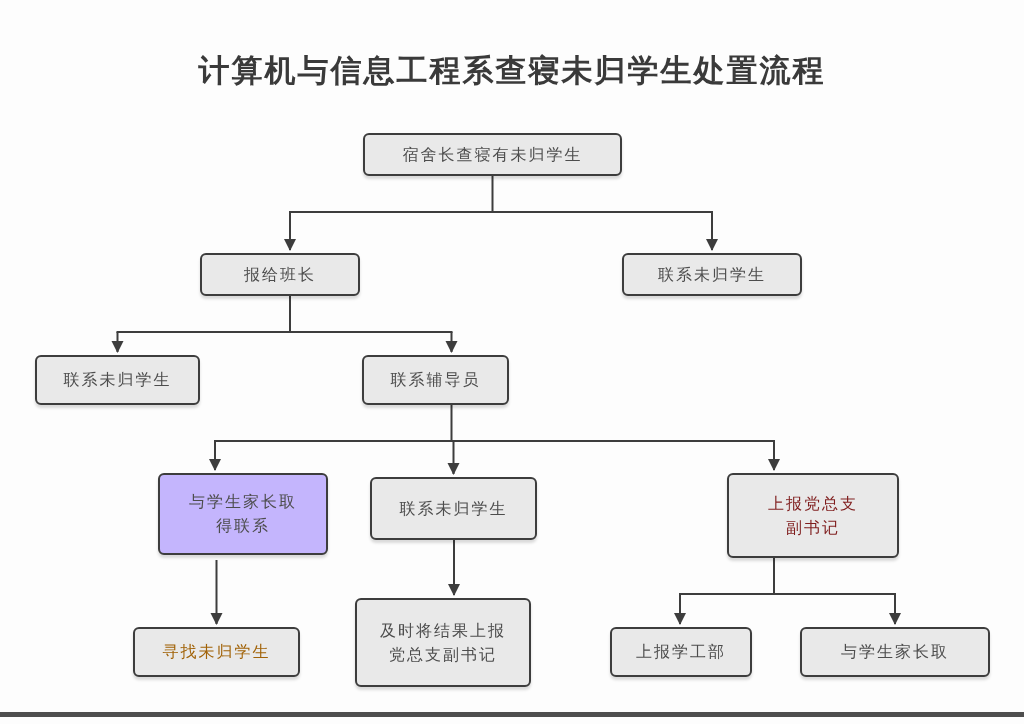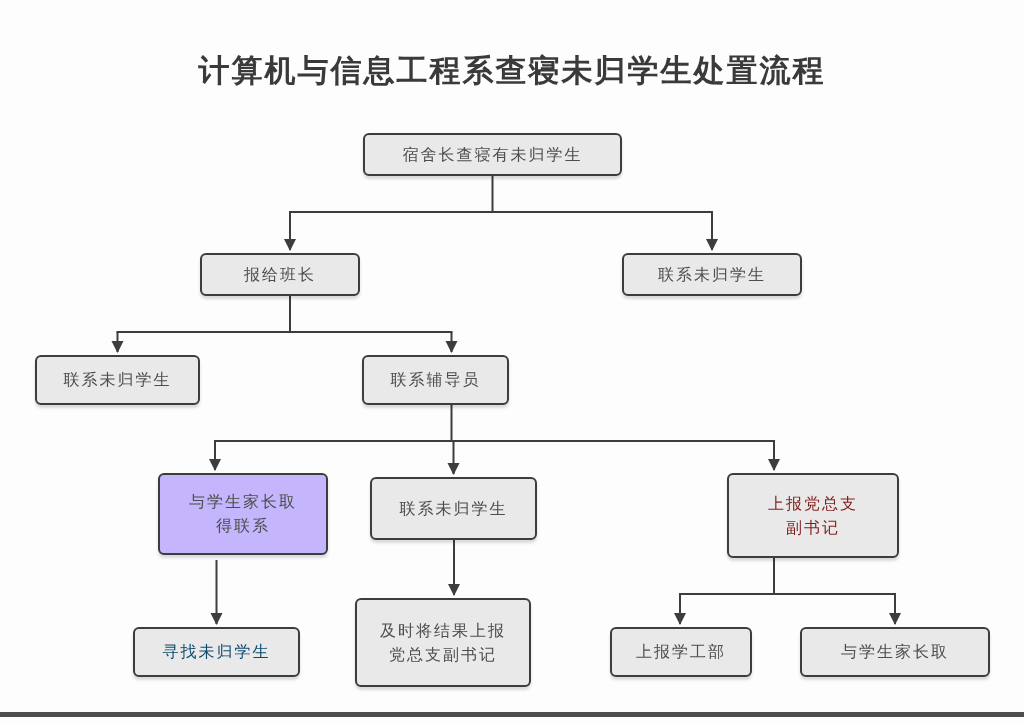--- a/index.html
+++ b/index.html
@@ -104,21 +104,21 @@
       <div class="node" style="left: 363px; top: 133px; width: 259px; height: 43px; background: rgb(233, 233, 233); border-color: rgb(61, 61, 61); color: rgb(77, 77, 77);">宿舍长查寝有未归学生</div>
       <div class="node" style="left: 200px; top: 253px; width: 160px; height: 43px; background: rgb(233, 233, 233); border-color: rgb(61, 61, 61); color: rgb(77, 77, 77);">报给班长</div>
       <div class="node" style="left: 622px; top: 253px; width: 180px; height: 43px; background: rgb(233, 233, 233); border-color: rgb(61, 61, 61); color: rgb(77, 77, 77);">联系未归学生</div>
       <div class="node" style="left: 35px; top: 355px; width: 165px; height: 50px; background: rgb(233, 233, 233); border-color: rgb(61, 61, 61); color: rgb(77, 77, 77);">联系未归学生</div>
       <div class="node" style="left: 362px; top: 355px; width: 147px; height: 50px; background: rgb(233, 233, 233); border-color: rgb(61, 61, 61); color: rgb(77, 77, 77);">联系辅导员</div>
       <div class="node" style="left: 130px; top: 473px; width: 170px; height: 82px; background: #c4b5fd; border-color: rgb(61, 61, 61); color: rgb(77, 77, 77); margin-left: 28px;">与学生家长取
 得联系</div>
       <div class="node" style="left: 370px; top: 477px; width: 167px; height: 63px; background: rgb(233, 233, 233); border-color: rgb(61, 61, 61); color: rgb(77, 77, 77);">联系未归学生</div>
       <div class="node" style="left: 700px; top: 473px; width: 172px; height: 85px; background: rgb(233, 233, 233); border-color: rgb(61, 61, 61); color: #7f1d1d; margin-left: 27px;">上报党总支
 副书记</div>
-      <div class="node" style="left: 133px; top: 627px; width: 167px; height: 50px; background: rgb(233, 233, 233); border-color: rgb(61, 61, 61); color: #0c4a6e;">寻找未归学生</div>
+      <div class="node" style="left: 133px; top: 627px; width: 167px; height: 50px; background: rgb(233, 233, 233); border-color: rgb(61, 61, 61); color: #a16207;">寻找未归学生</div>
       <div class="node" style="left: 355px; top: 598px; width: 176px; height: 89px; background: rgb(233, 233, 233); border-color: rgb(61, 61, 61); color: rgb(77, 77, 77);">及时将结果上报
 党总支副书记</div>
       <div class="node" style="left: 610px; top: 627px; width: 142px; height: 50px; background: rgb(233, 233, 233); border-color: rgb(61, 61, 61); color: rgb(77, 77, 77);">上报学工部</div>
       <div class="node" style="left: 800px; top: 627px; width: 190px; height: 50px; background: rgb(233, 233, 233); border-color: rgb(61, 61, 61); color: rgb(77, 77, 77);">与学生家长取</div>
     </div>
 
   <div class="bottom-bar" style="background: rgb(78, 78, 78);"></div>
 </div>
 
 </body></html>

